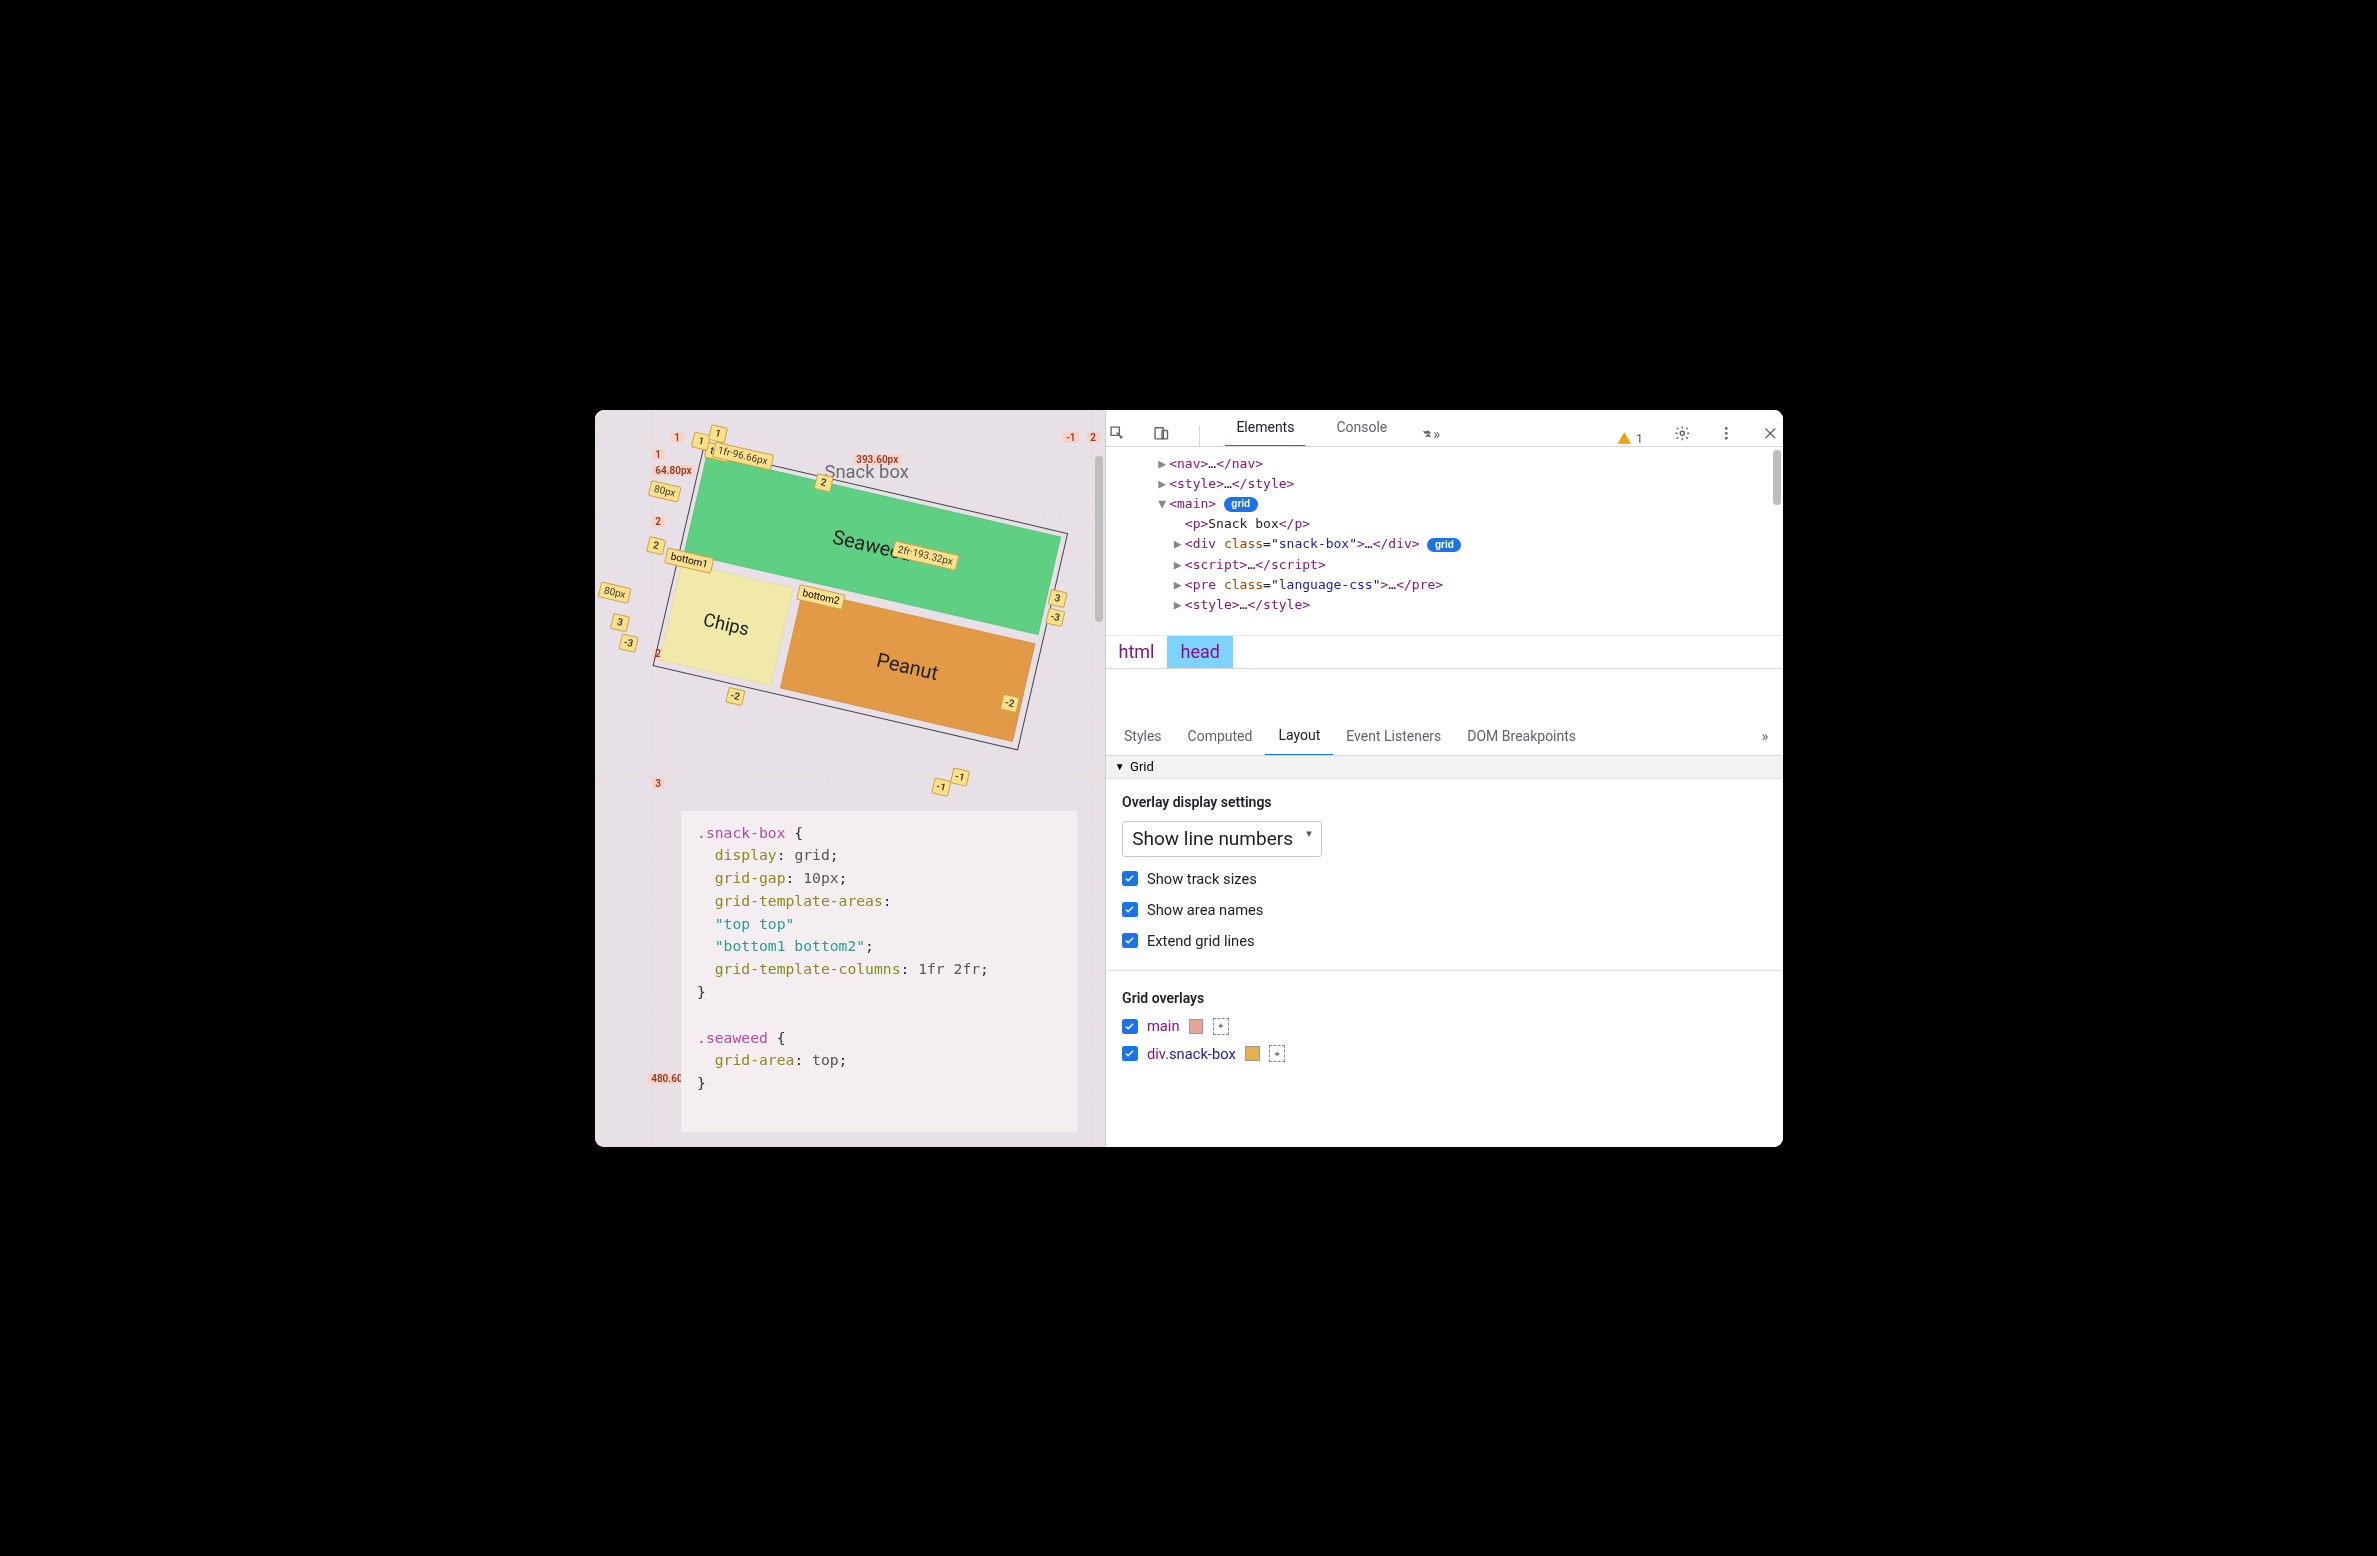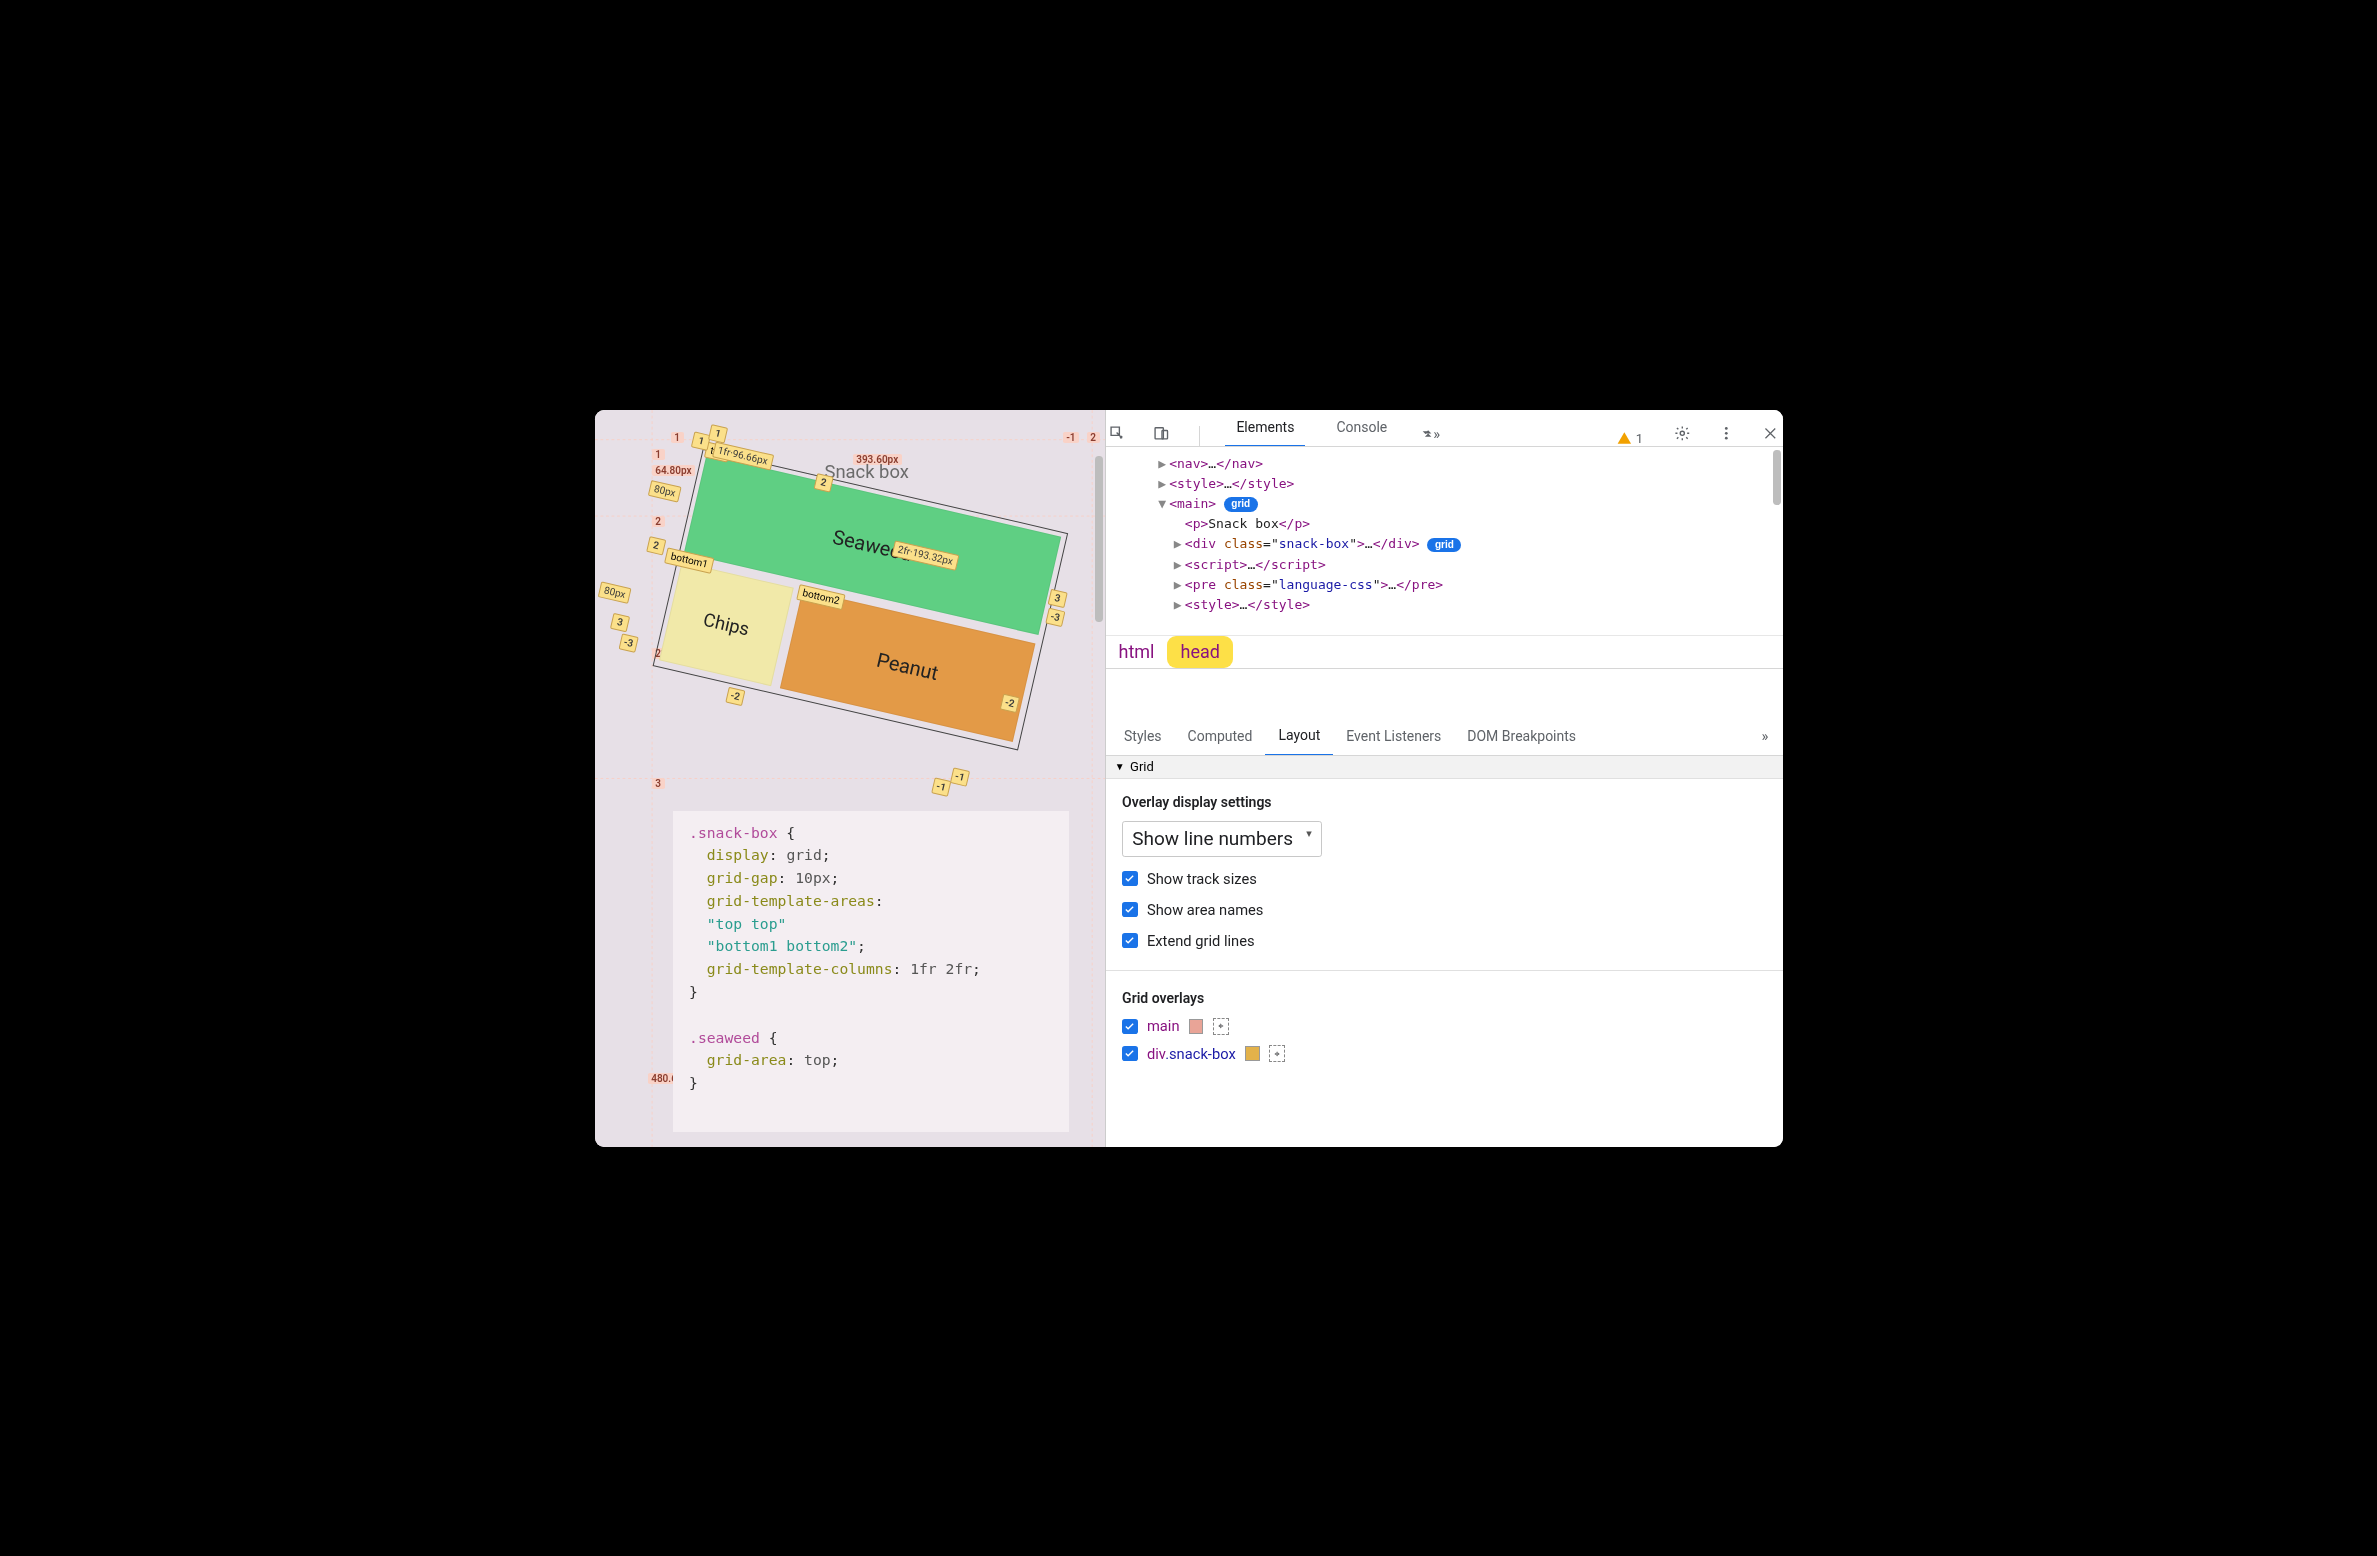--- a/index.html
+++ b/index.html
@@ -97,21 +97,21 @@
     background:#fbe08a;
     border:0.9px solid #c9a24f;
     font-size:10px;
     padding:0 3.7px;
     line-height:14px;
     border-radius:1.8px;
   }
 
   .codebox {
     position: absolute;
-    left: 78px; top: 401px;
+    left: 86px; top: 401px;
     width: 396px;
     background: #f4eef2;
     padding: 11px 16.6px 37px;
     font-family: "SF Mono", Menlo, Consolas, monospace;
     font-size: 14.7px;
     line-height: 1.55;
     color: #333;
   }
   .codebox .sel { color: #b14b9a; }
   .codebox .prop{ color: #8a8a1a; }
@@ -194,21 +194,21 @@
     width:7.4px; height:55px;
     background:#bdbdbd; border-radius:3.7px;
   }
 
   .crumbs {
     display:flex; gap:0;
     font-size:18px;
     border-bottom:0.9px solid #d6d6d6;
   }
   .crumb { padding:5.5px 13px; color:#881280; cursor:pointer;}
-  .crumb.active { background:#fde047;border-radius:9px;}
+  .crumb.active { background:#7dd3fc;}
 
   .sub-tabs {
     display:flex;
     border-bottom:0.9px solid #d6d6d6;
     align-items:center;
     padding:0 5.5px;
     height:39px;
     margin-top:48px;
   }
   .sub-tab {

